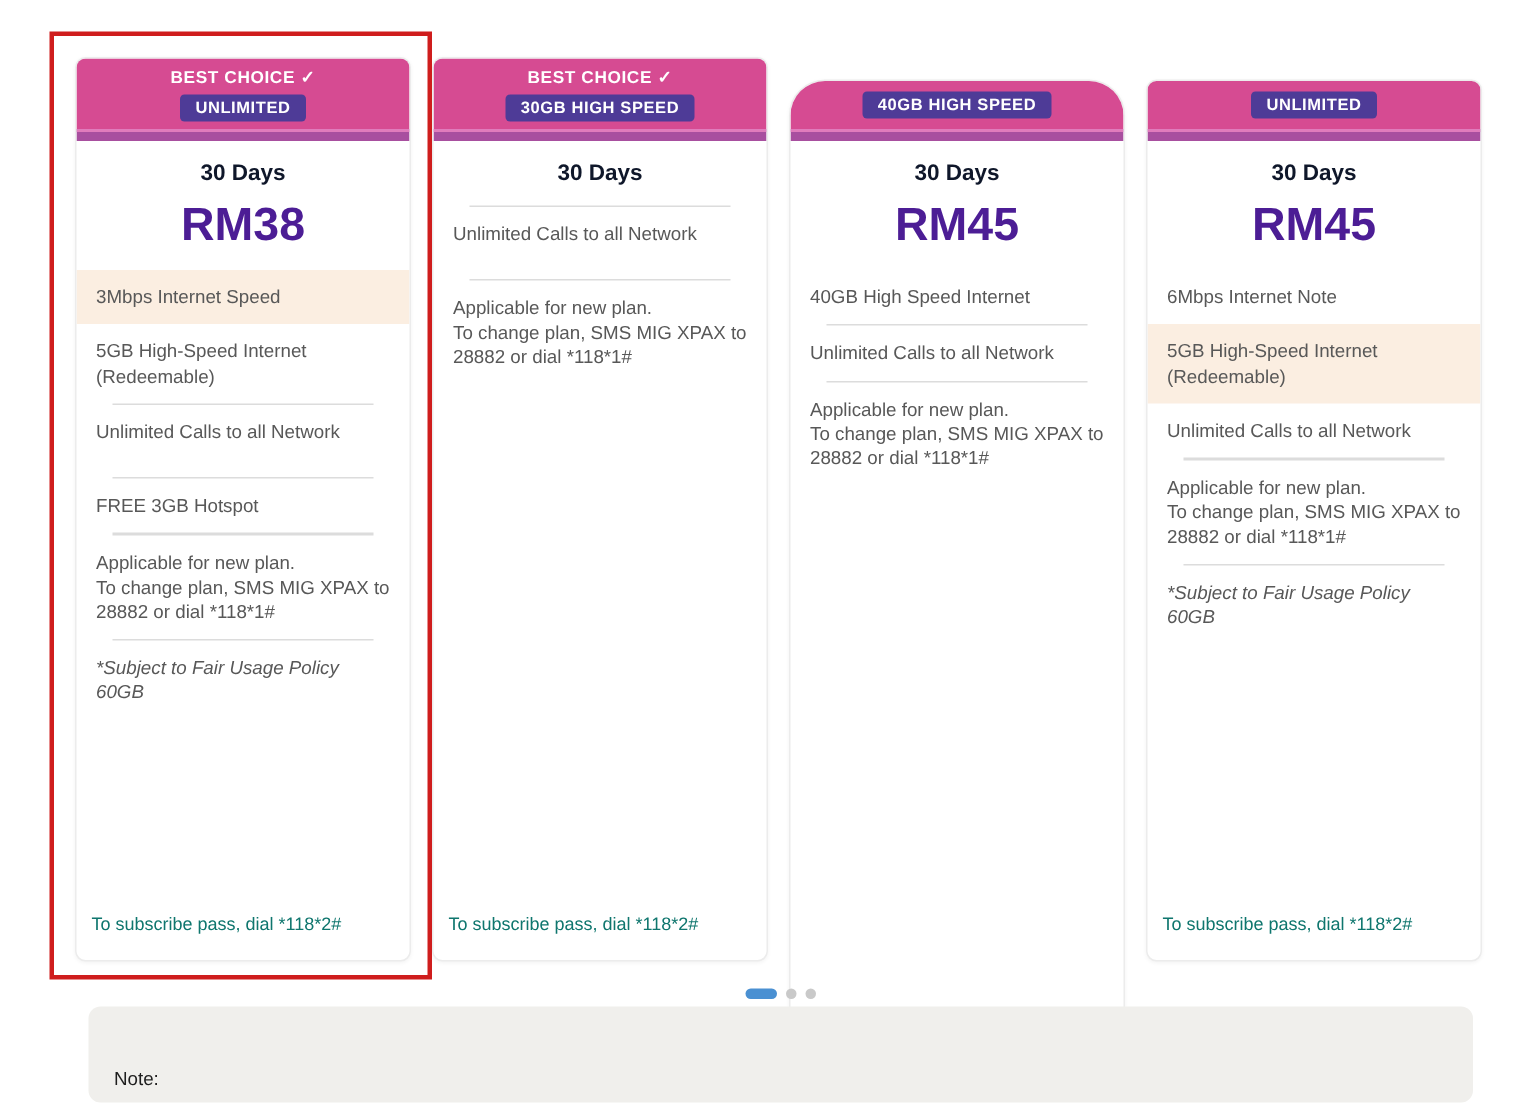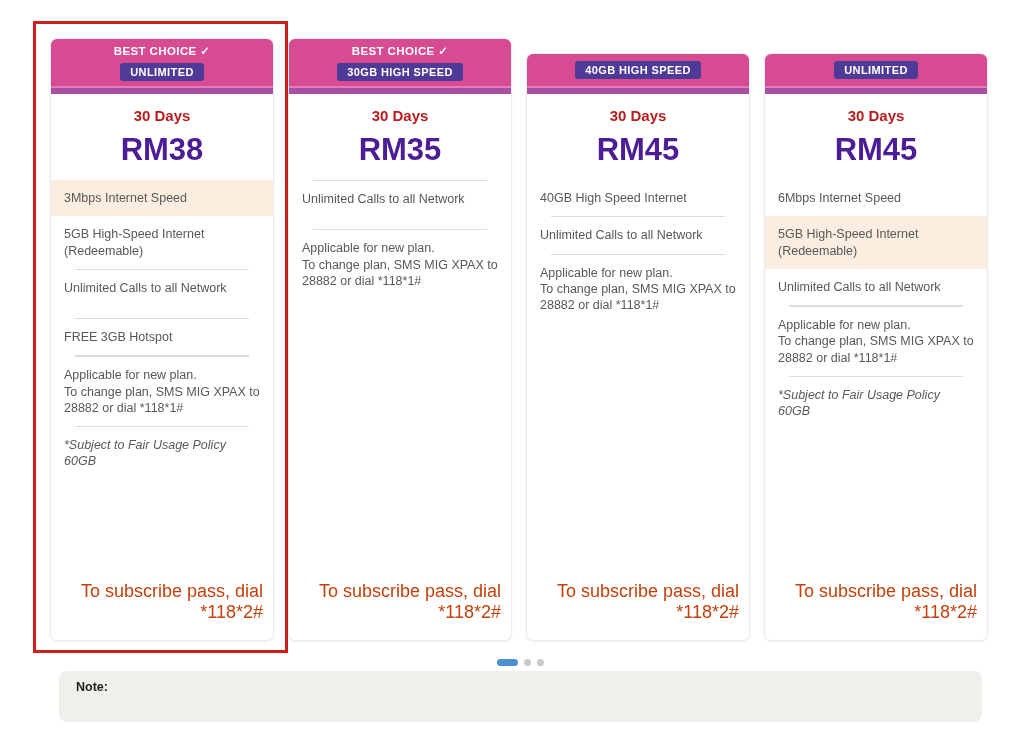--- a/index.html
+++ b/index.html
@@ -29,54 +29,54 @@
   .card-header.tall { height:47px; }
   .card-header.short { height:32px; }
   .best-choice { font-size:11.5px; font-weight:bold; letter-spacing:.4px; }
   .plan-badge {
     background:#4e3b97; color:#fff; font-size:11px; font-weight:bold;
     letter-spacing:.4px; padding:3px 10px; border-radius:3px;
   }
   .stripe { height:8px; background:#a84f9f; border-top:2px solid #e07cbc; flex:0 0 auto; }
 
   .card-body { flex:1 1 auto; display:flex; flex-direction:column; }
-  .duration { margin-top:13px; text-align:center; font-size:15px; font-weight:bold; color:#b91c1c; }
+  .duration { margin-top:13px; text-align:center; font-size:15px; font-weight:bold; color:#0f172a; }
   .price { margin-top:9px; text-align:center; font-size:31px; line-height:1.1; font-weight:bold; color:#4c1d95; }
   .rows { margin-top:13px; }
   .row {
     font-size:12.5px; color:#585858; text-align:left;
     padding:10px 13px; line-height:1.3; white-space:pre-line;
   }
   .row.peach { background:#fbeee1; padding:10px 13px; }
   .row.italic { font-style:italic; }
   .row.pad-lg { padding-bottom:22px; }
   .row-divider { width:78%; height:1px; background:#dcdcdc; margin:0 auto; }
   .body-spacer { flex:1 1 auto; }
-  .subscribe { text-align:right; font-size:18px; color:#c2410c; padding:0 10px 17px 10px; }
+  .subscribe { text-align:left; font-size:12px; color:#0f766e; padding:0 10px 17px 10px; }
 
   
   .highlight-rect {
     position:absolute; left:33px; top:21px; width:255px; height:632px;
     border:3px solid #cf1d1d; pointer-events:none; z-index:5;
   }
 
   
   .pagination {
     position:absolute; left:497px; top:659px;
     display:flex; align-items:center; gap:6px; z-index:2;
   }
   .page-pill { width:21px; height:7px; border-radius:4px; background:#4a90d2; cursor:pointer; }
   .page-dot { width:7px; height:7px; border-radius:50%; background:#c9c9c9; cursor:pointer; }
 
   
   .note-box {
     position:absolute; left:59px; top:671px; width:923px; min-height:51px;
     background:#f0efec; border-radius:8px; padding:9px 17px;
   }
-  .note-title { font-size:12.5px; font-weight:bold; color:#1e1e1e; }
+  .note-title { font-size:12.5px; font-weight:normal; color:#1e1e1e;margin-top:32px; }
   .note-body { font-size:11.5px; color:#333; margin-top:6px; }
 </style>
 </head>
 <body>
 
 <div class="stage">
 
   <div id="cards-row">
       <div class="card" style="left: 50px; top: 38px; height: 603px;">
     <div class="card-header tall">
@@ -108,34 +108,33 @@
     </div>
   </div>
       <div class="card" style="left: 288px; top: 38px; height: 603px;">
     <div class="card-header tall">
       <div class="best-choice">BEST CHOICE ✓</div>
       <div class="plan-badge">30GB HIGH SPEED</div>
     </div>
     <div class="stripe"></div>
     <div class="card-body">
       <div class="duration">30 Days</div>
-      <div class="price">RM35</div>
       <div class="rows">
             <div class="row-divider"></div>
             <div class="row pad-lg">Unlimited Calls to all Network</div>
             <div class="row-divider"></div>
             <div class="row">Applicable for new plan.
 To change plan, SMS MIG XPAX to
 28882 or dial *118*1#</div>
           </div>
       <div class="body-spacer"></div>
       <div class="subscribe">To subscribe pass, dial *118*2#</div>
     </div>
   </div>
-      <div class="card" style="left: 526px; top: 53px; height: 588px;">
+      <div class="card" style="left: 526px; top: 53px; height: 672px; border-radius: 24px;">
     <div class="card-header short">
 
       <div class="plan-badge">40GB HIGH SPEED</div>
     </div>
     <div class="stripe"></div>
     <div class="card-body">
       <div class="duration">30 Days</div>
       <div class="price">RM45</div>
       <div class="rows">
             <div class="row">40GB High Speed Internet</div>
@@ -153,21 +152,21 @@
       <div class="card" style="left: 764px; top: 53px; height: 588px;">
     <div class="card-header short">
 
       <div class="plan-badge">UNLIMITED</div>
     </div>
     <div class="stripe"></div>
     <div class="card-body">
       <div class="duration">30 Days</div>
       <div class="price">RM45</div>
       <div class="rows">
-            <div class="row">6Mbps Internet Speed</div>
+            <div class="row">6Mbps Internet Note</div>
             <div class="row peach">5GB High-Speed Internet
 (Redeemable)</div>
             <div class="row">Unlimited Calls to all Network</div>
             <div class="row-divider"></div>
             <div class="row-divider"></div>
             <div class="row">Applicable for new plan.
 To change plan, SMS MIG XPAX to
 28882 or dial *118*1#</div>
             <div class="row-divider"></div>
             <div class="row italic">*Subject to Fair Usage Policy 60GB</div>

